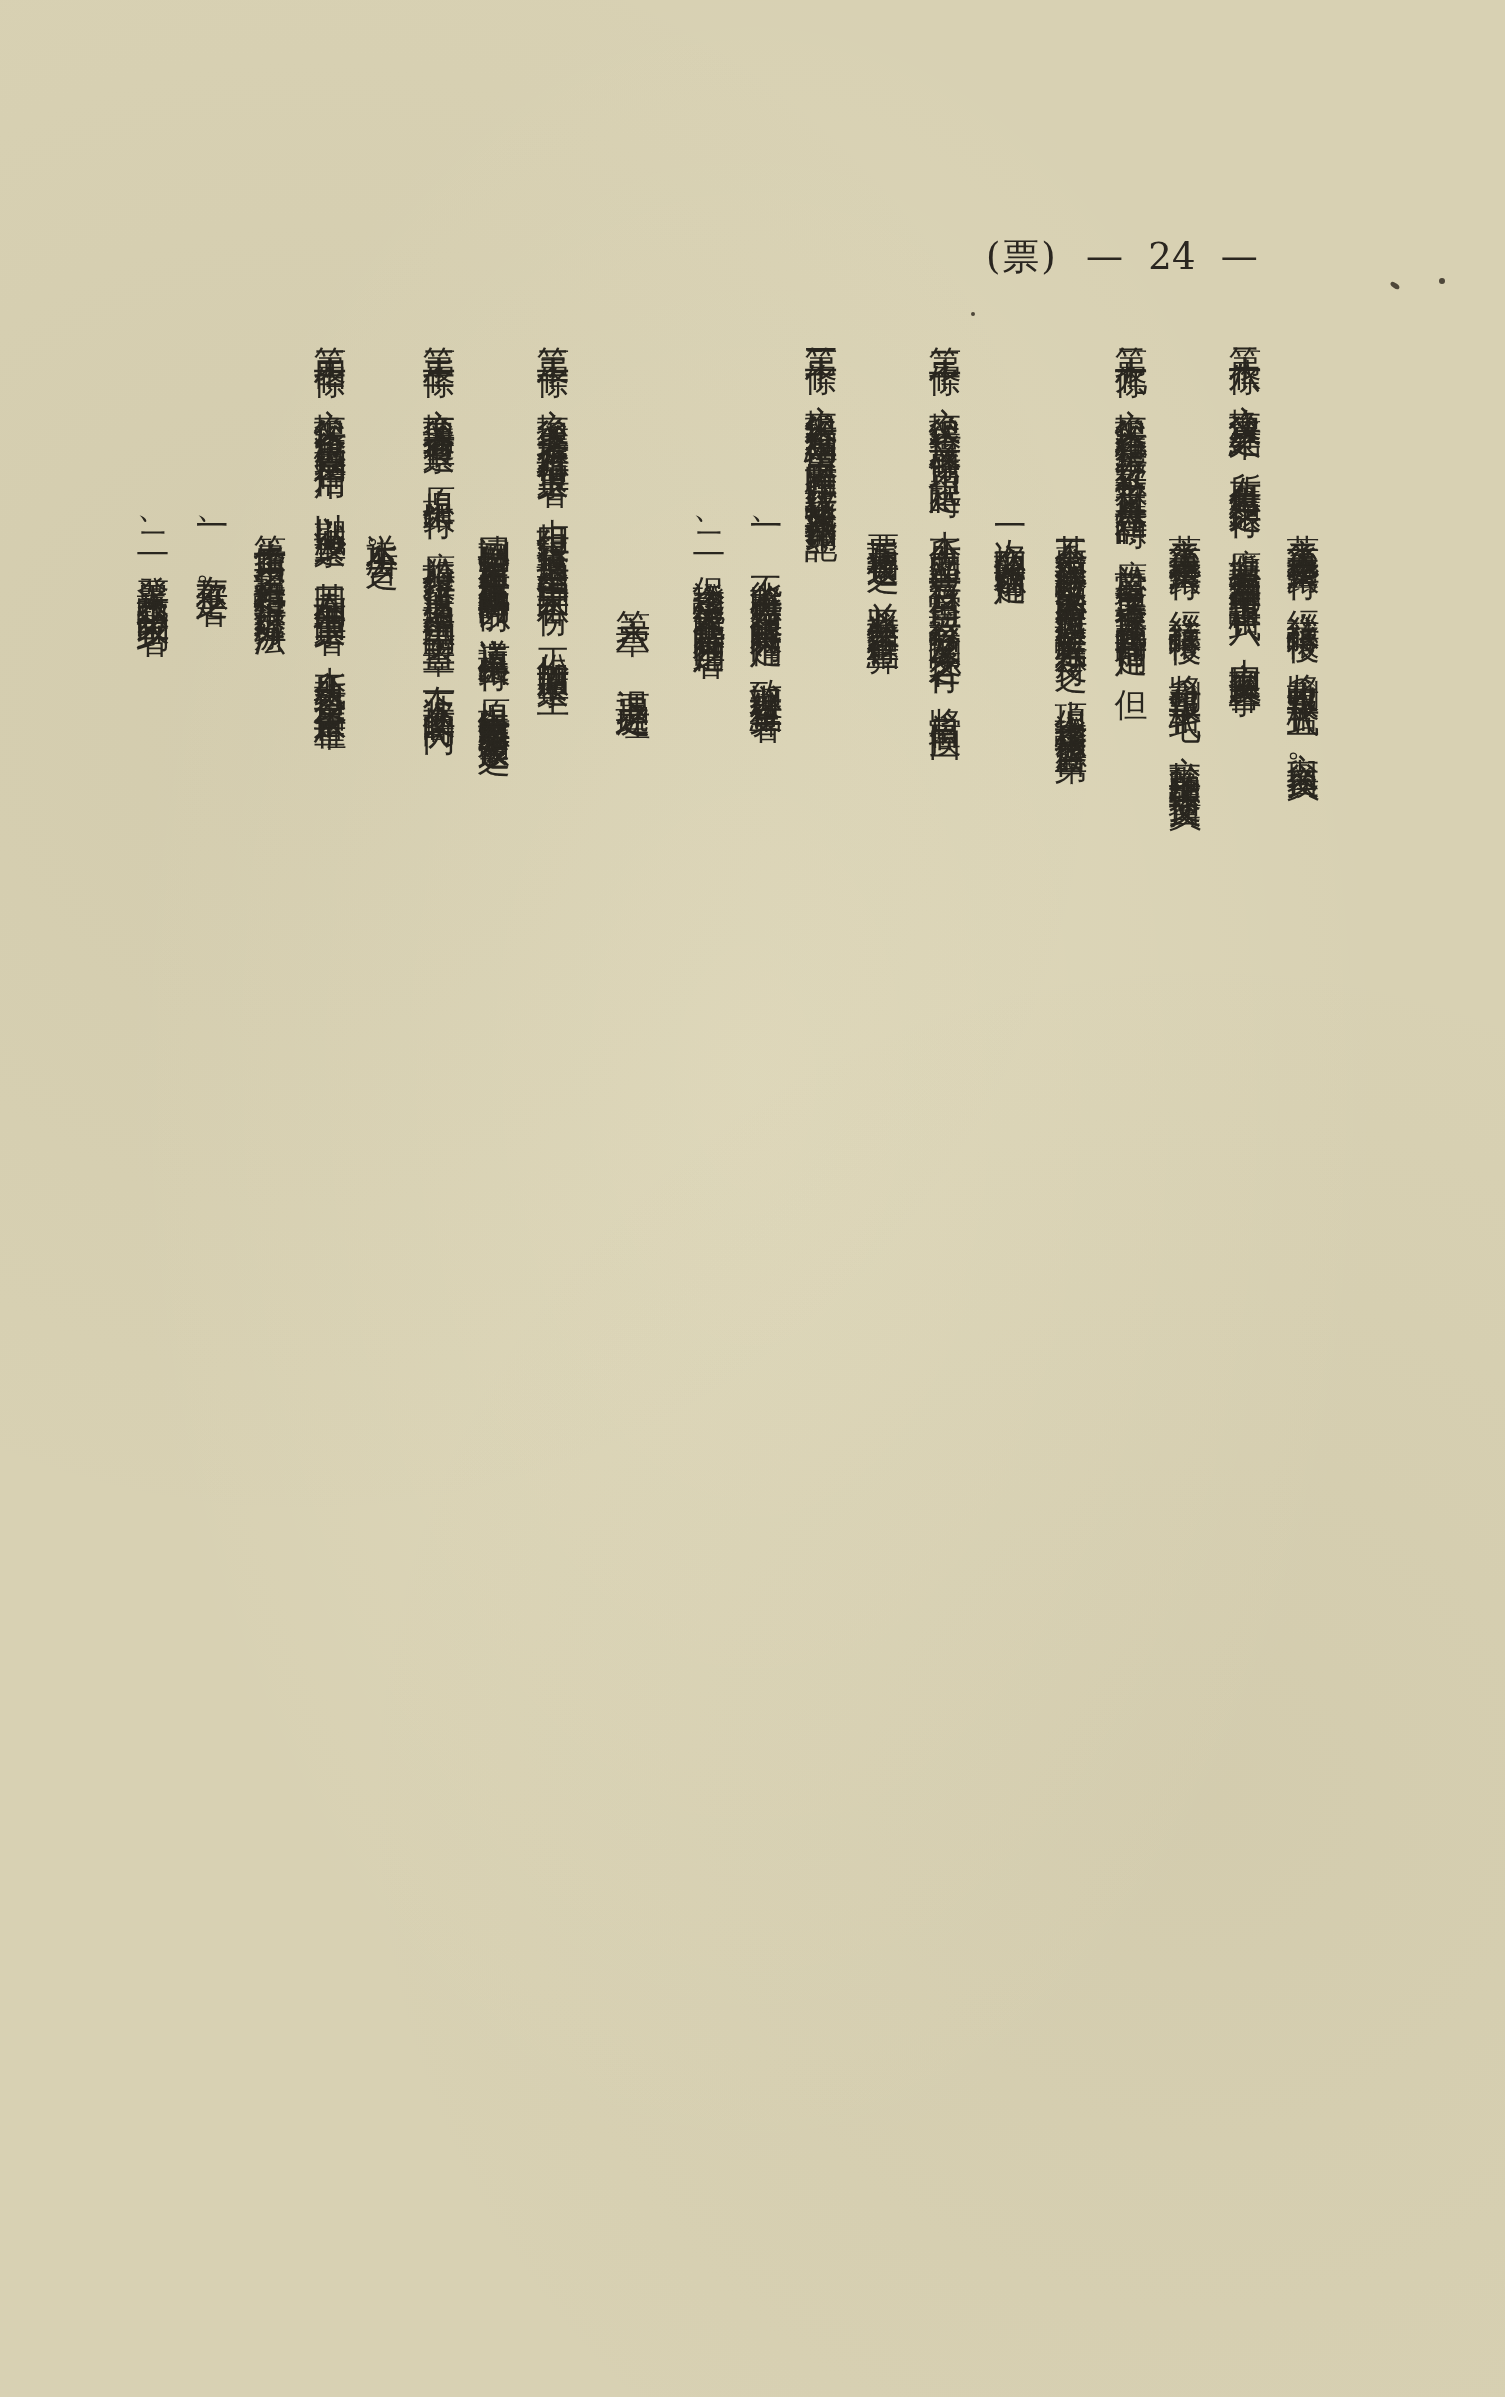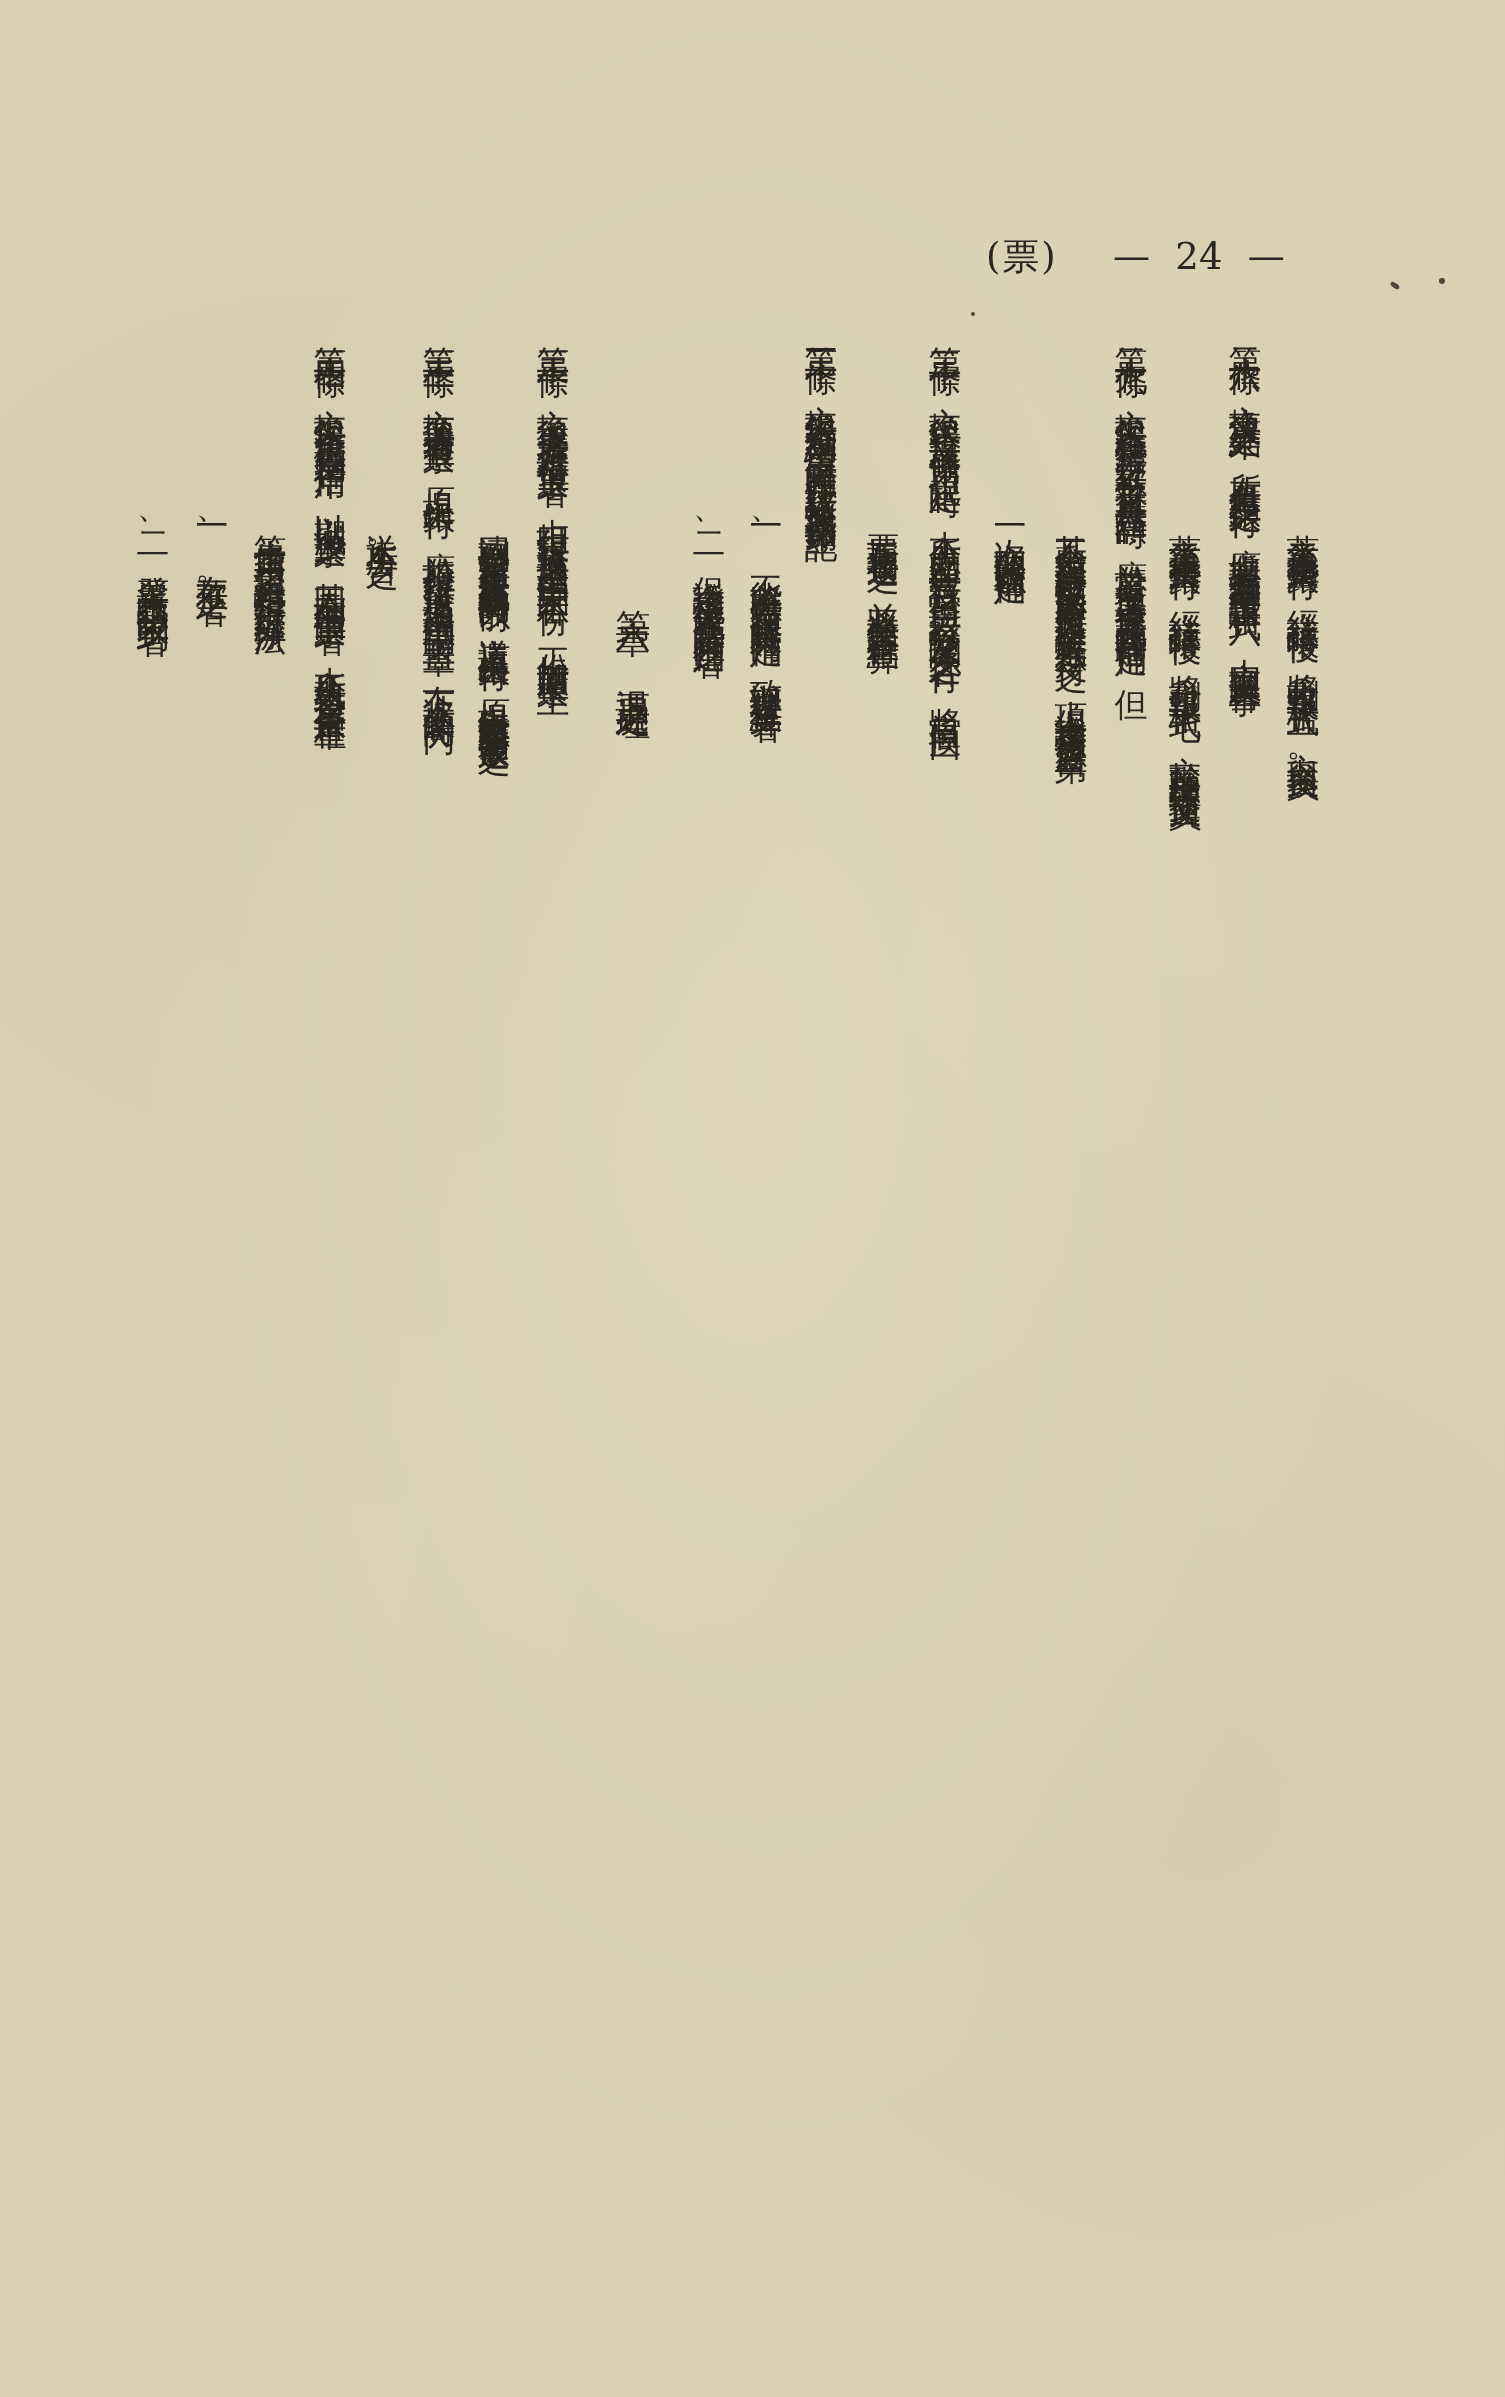--- a/index.html
+++ b/index.html
@@ -20,21 +20,21 @@
     .head {
       position: absolute;
       top: 235px;
       font-size: 37px;
       line-height: 43px;
       white-space: nowrap;
       color: #2a2620;
       font-family: "DejaVu Serif", serif;
     }
     .head.mark { left: 986px; letter-spacing: 1.9px; }
-    .head.num { left: 1113px; word-spacing: 13.6px; }
+    .head.num { left: 1086px; word-spacing: 13.6px; }
 
     .col {
       position: absolute;
       writing-mode: vertical-rl;
       text-orientation: mixed;
       font-size: 33px;
       line-height: 39px;
       width: 39px;
       white-space: nowrap;
       letter-spacing: 4.4px;

